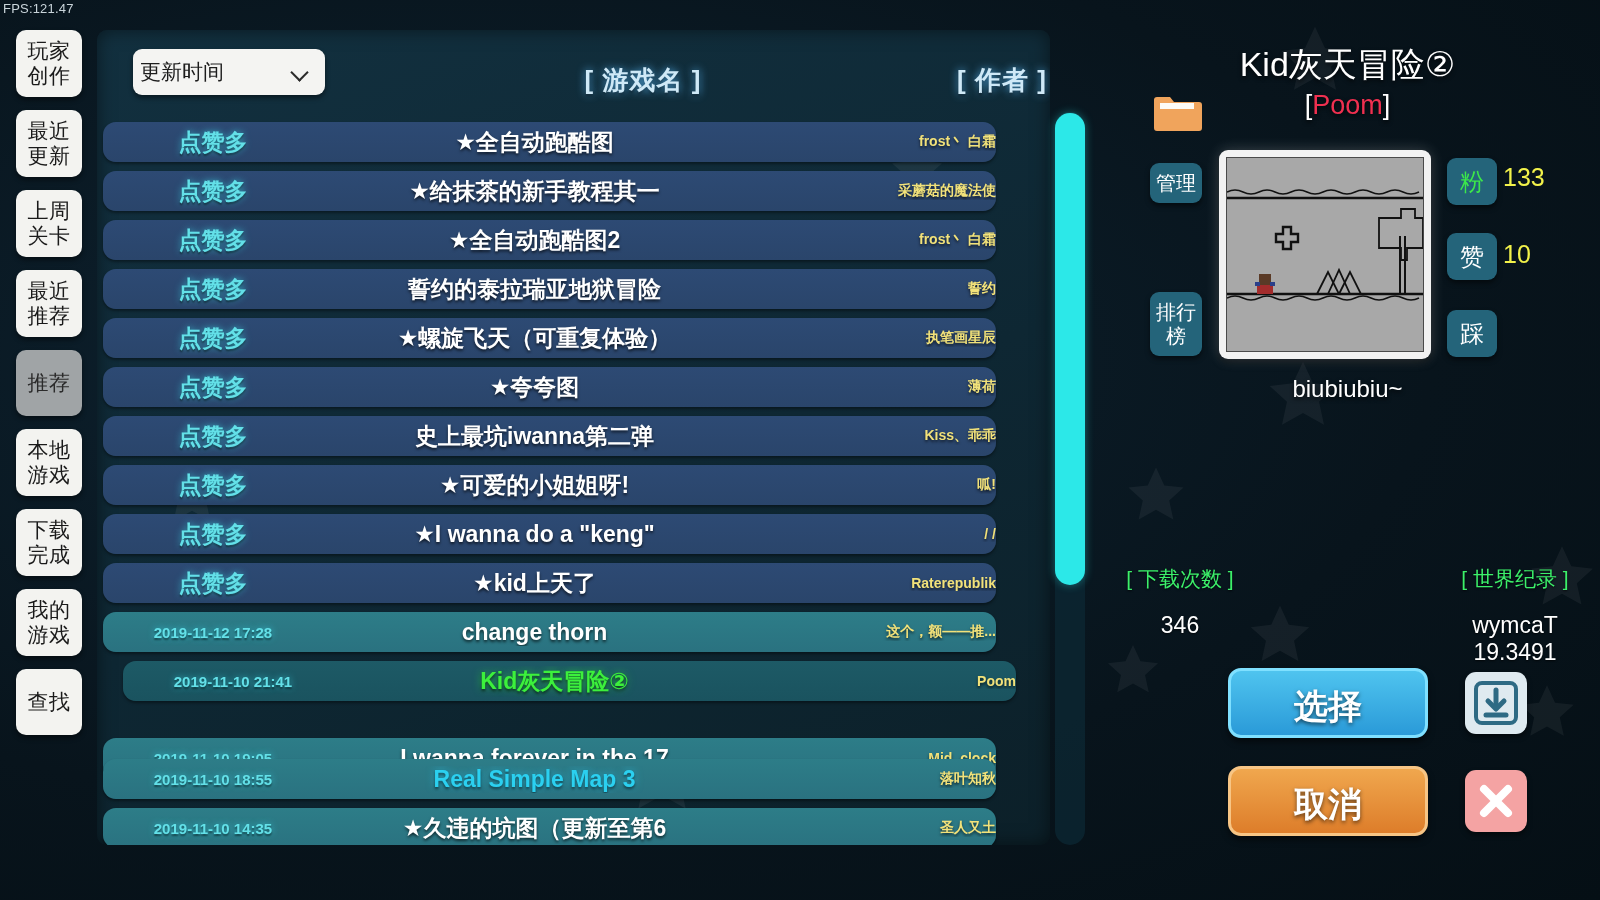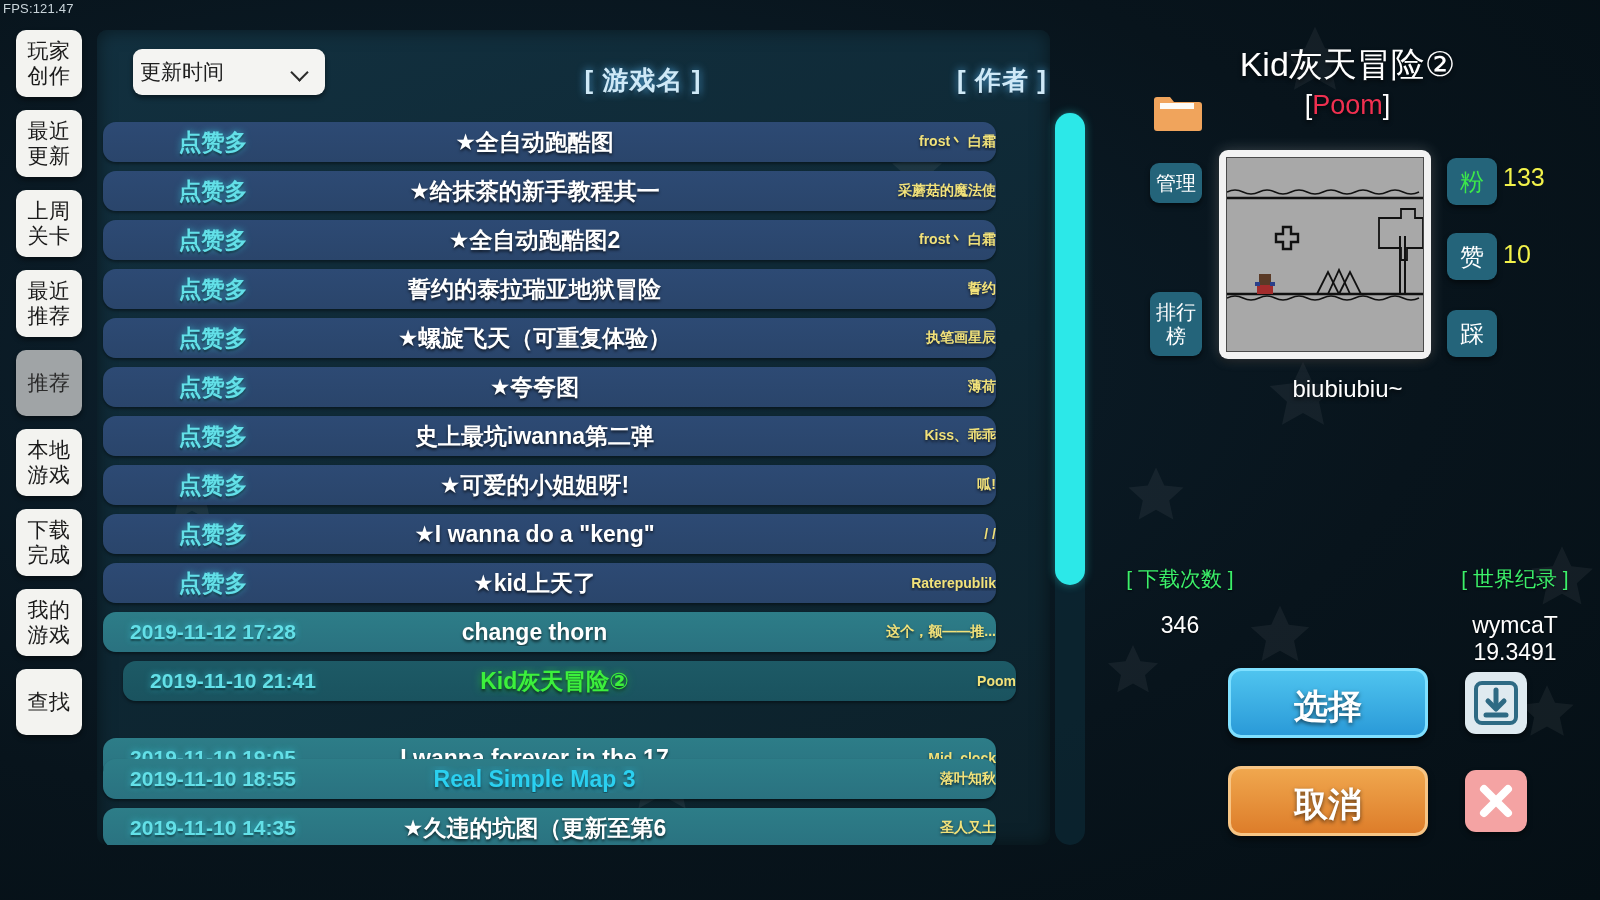--- a/index.html
+++ b/index.html
@@ -89,21 +89,21 @@
   }
   .row.blue   { background: linear-gradient(180deg,#2d4a74 0%, #2a456b 100%); }
   .row.teal   { background: linear-gradient(180deg,#2d7d88 0%, #2a7280 100%); }
   .row.teal-sel { background: linear-gradient(180deg,#1d5a66 0%, #1a535f 100%); }
   .row .c1 {
     width: 220px; text-align: center;
     font-size: 23px; font-weight: bold;
     color: #63e0e8;
     text-shadow: 0 0 7px rgba(60,220,235,.7), 0 2px 2px rgba(0,0,0,.6);
   }
-  .row.teal .c1, .row.teal-sel .c1 { font-size: 21px; }
+  .row.teal .c1, .row.teal-sel .c1 { font-size: 15px; }
   .row .c2 {
     flex: 1; text-align: center;
     font-size: 23px; font-weight: bold;
     color: #ffffff;
     text-shadow: 0 2px 3px rgba(0,0,0,.65);
     white-space: nowrap; overflow: hidden;
   }
   .row .c3 {
     width: 250px; text-align: right; padding-right: 0;
     font-size: 14px; font-weight: bold;

